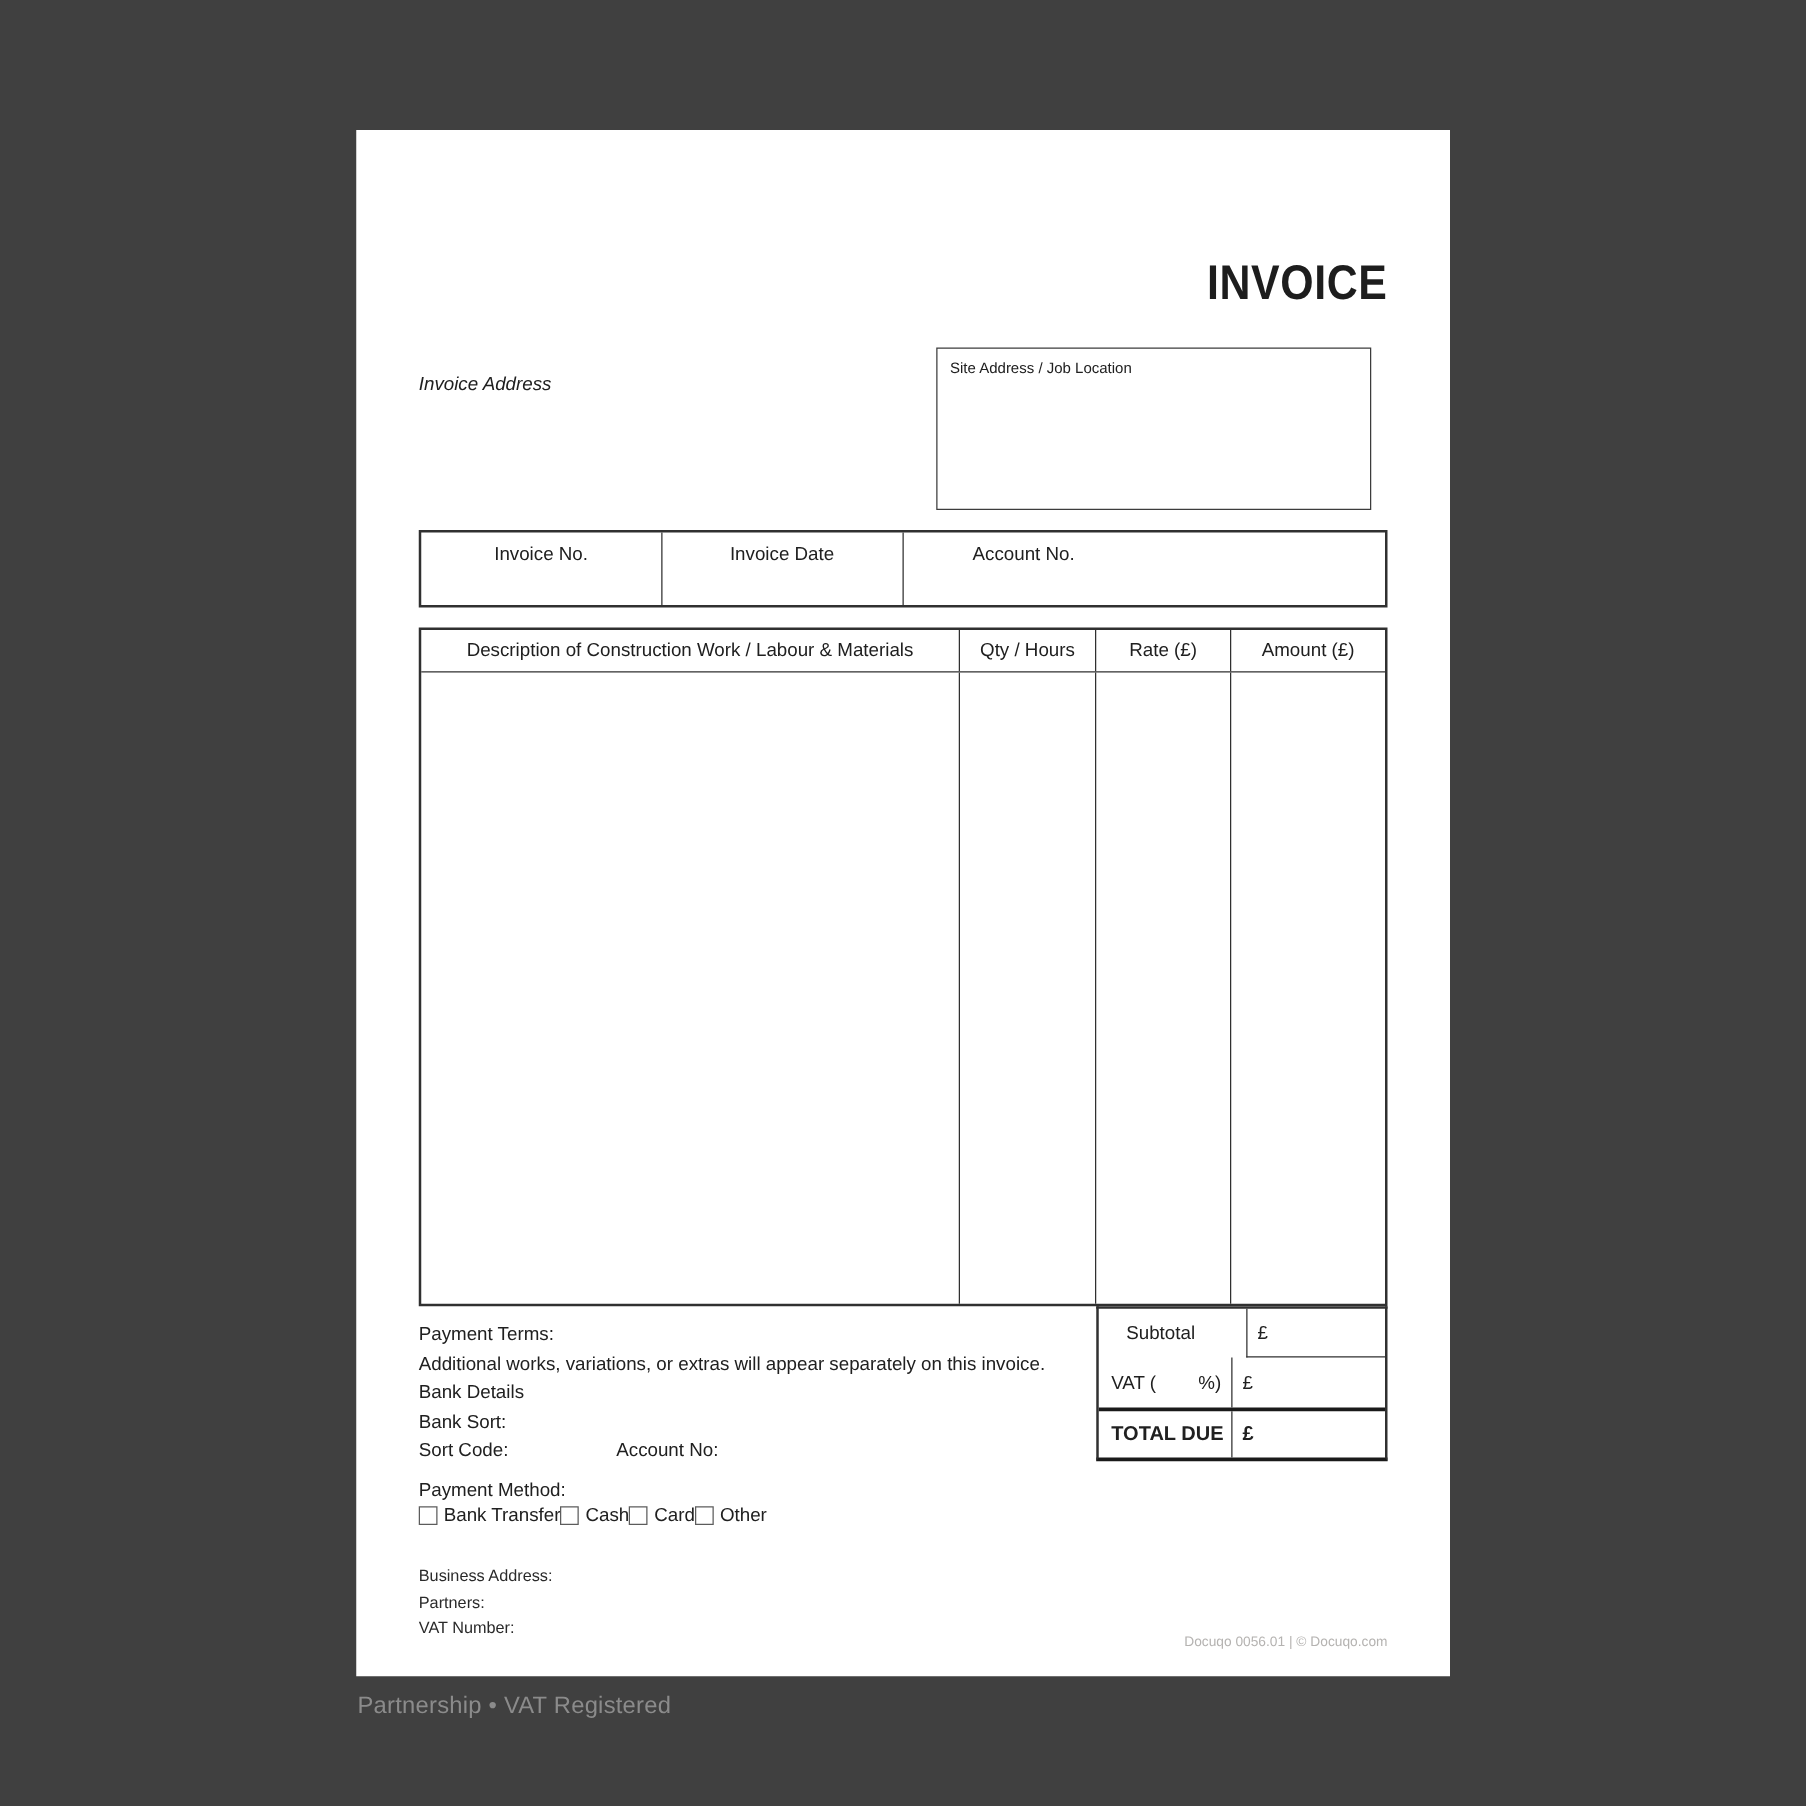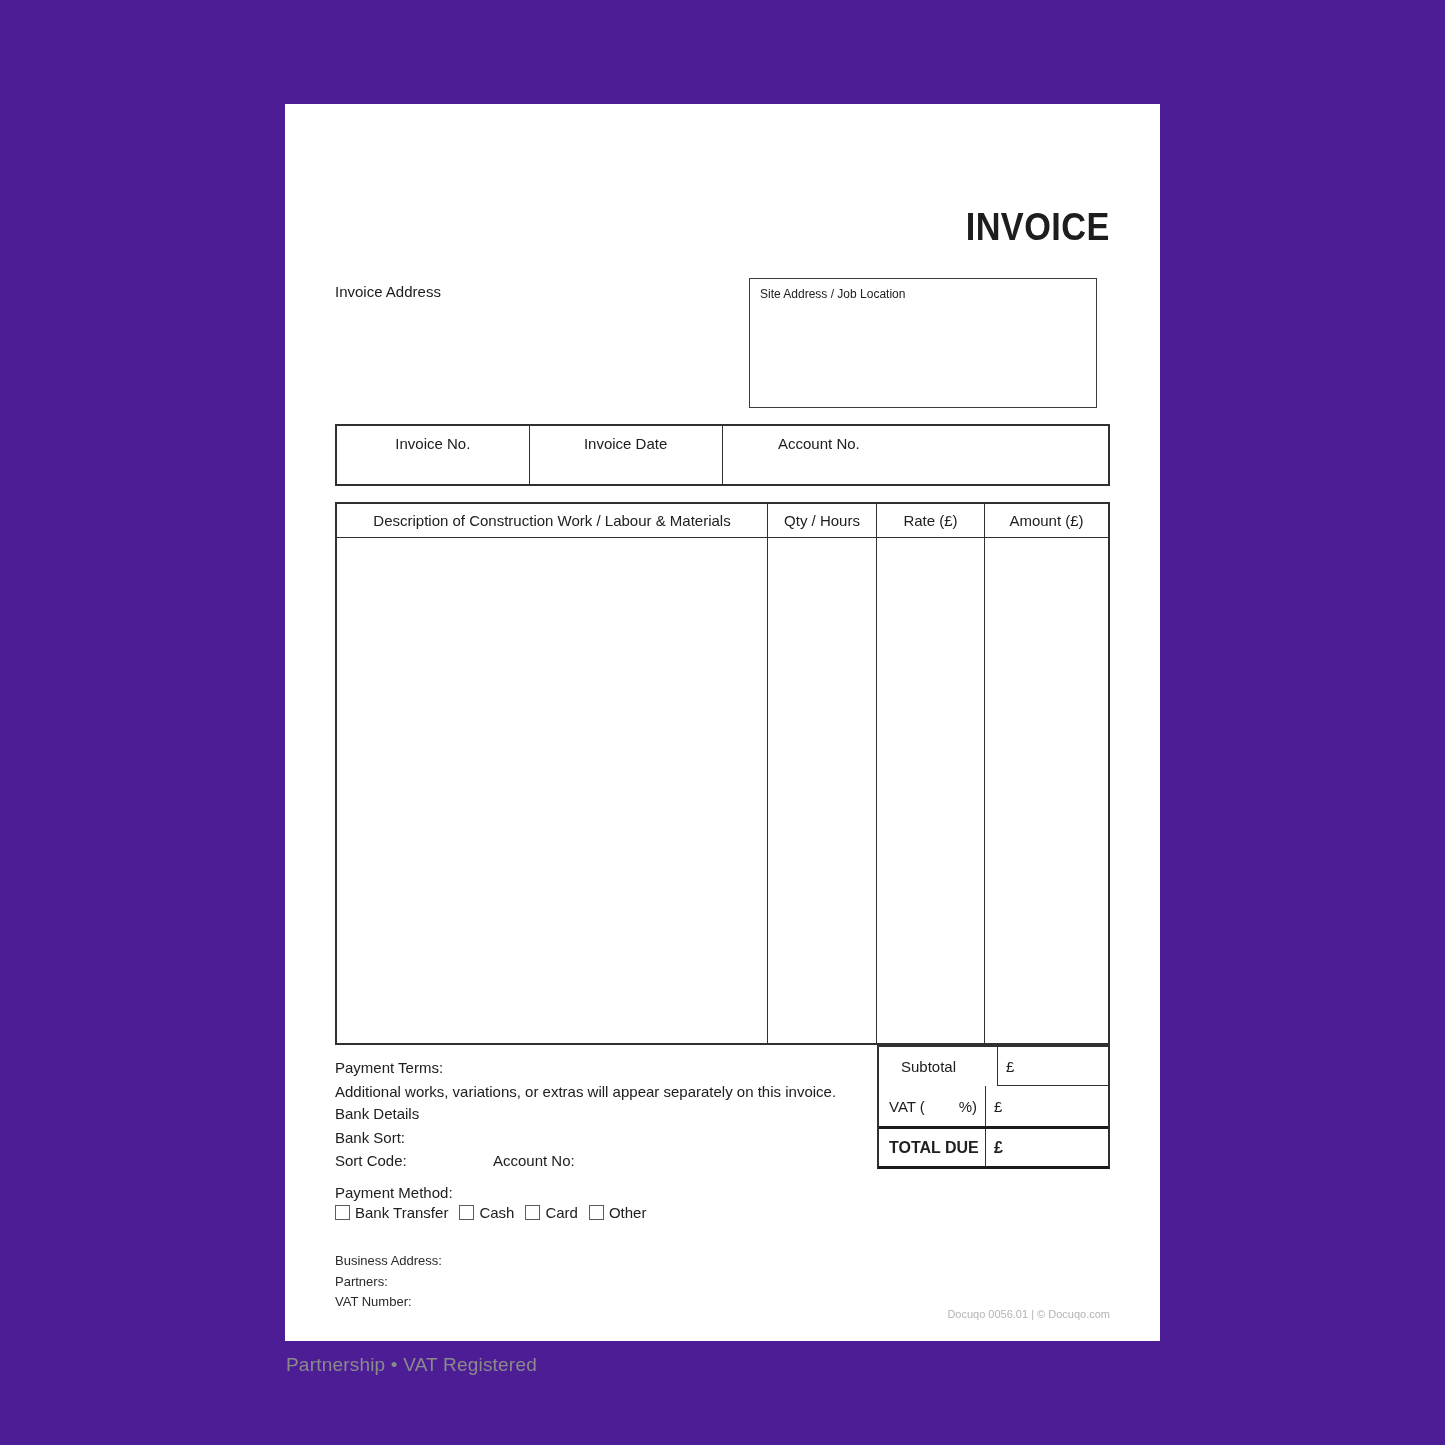--- a/index.html
+++ b/index.html
@@ -1,26 +1,26 @@
 <!DOCTYPE html>
 <html><head>
 <meta charset="utf-8">
 <style>
   * { margin:0; padding:0; box-sizing:border-box; }
   html,body { width:1445px; height:1445px; }
   body { font-family:"Liberation Sans", sans-serif; color:#202020; }
-  .canvas { position:relative; width:1445px; height:1445px; background:#4c1d95; overflow:hidden; }
+  .canvas { position:relative; width:1445px; height:1445px; background:#404040; overflow:hidden; }
   .page { position:absolute; left:285px; top:104px; width:875px; height:1237px; background:#ffffff; }
 
   .title { position:absolute; top:103px; right:50px; font-size:39px; font-weight:700;
            letter-spacing:.5px; transform:scaleX(.88); transform-origin:100% 50%; line-height:1; color:#1d1d1d; }
 
   .lbl { position:absolute; font-size:15px; line-height:1.25; color:#202020; }
 
-  .invoice-address { left:50px; top:179px; }
+  .invoice-address { left:50px; top:195px;font-style:italic; }
 
   .site-box { position:absolute; left:464px; top:174px; width:348px; height:130px;
               border:1px solid #3c3c3c; padding:8px 10px; font-size:12px; }
 
   .info-table { position:absolute; left:50px; top:320px; width:775px; height:62px;
                 border:2px solid #303030; display:grid; grid-template-columns:1fr 1fr 1fr 1fr; }
   .info-cell { padding-top:9px; text-align:center; font-size:15px; border-right:1.5px solid #303030; }
   .info-cell:last-child { border-right:none; }
 
   .items-table { position:absolute; left:50px; top:398px; width:775px; height:543px;
@@ -42,21 +42,21 @@
   .t-row.vat { height:40px; }
   .t-row.total { height:40px; border-top:3px solid #1a1a1a; }
   .t-label { display:flex; align-items:center; padding-left:10px; font-size:15px; }
   .t-label.vat-label { justify-content:space-between; padding-right:8px; }
   .t-value { display:flex; align-items:center; padding-left:8px; font-size:15px;
              border-left:1.5px solid #303030; }
   .t-row.sub .t-value { border-bottom:1.5px solid #303030; }
   .t-row.total .t-label, .t-row.total .t-value { font-weight:700; font-size:16px; }
 
   .method-label { left:50px; top:1080px; }
-  .method-row { position:absolute; left:50px; top:1100px; display:flex; align-items:flex-end; gap:11px; }
+  .method-row { position:absolute; left:50px; top:1100px; display:flex; align-items:flex-end; }
   .method-item { display:flex; align-items:center; }
   .chk { width:15px; height:15px; border:1.5px solid #5c5c5c; background:#fff; margin-right:5px; flex:0 0 auto; }
   .method-item span.m-txt { font-size:15px; }
 
   .biz-line { position:absolute; left:50px; font-size:13px; line-height:1.2; color:#2a2a2a; }
 
   .doc-ref { position:absolute; right:50px; top:1204px; font-size:11px; color:#b5b3b1; }
 
   .caption { position:absolute; left:286px; top:1354px; font-size:19px; color:#8b8b8b; letter-spacing:.2px; }
 </style>

